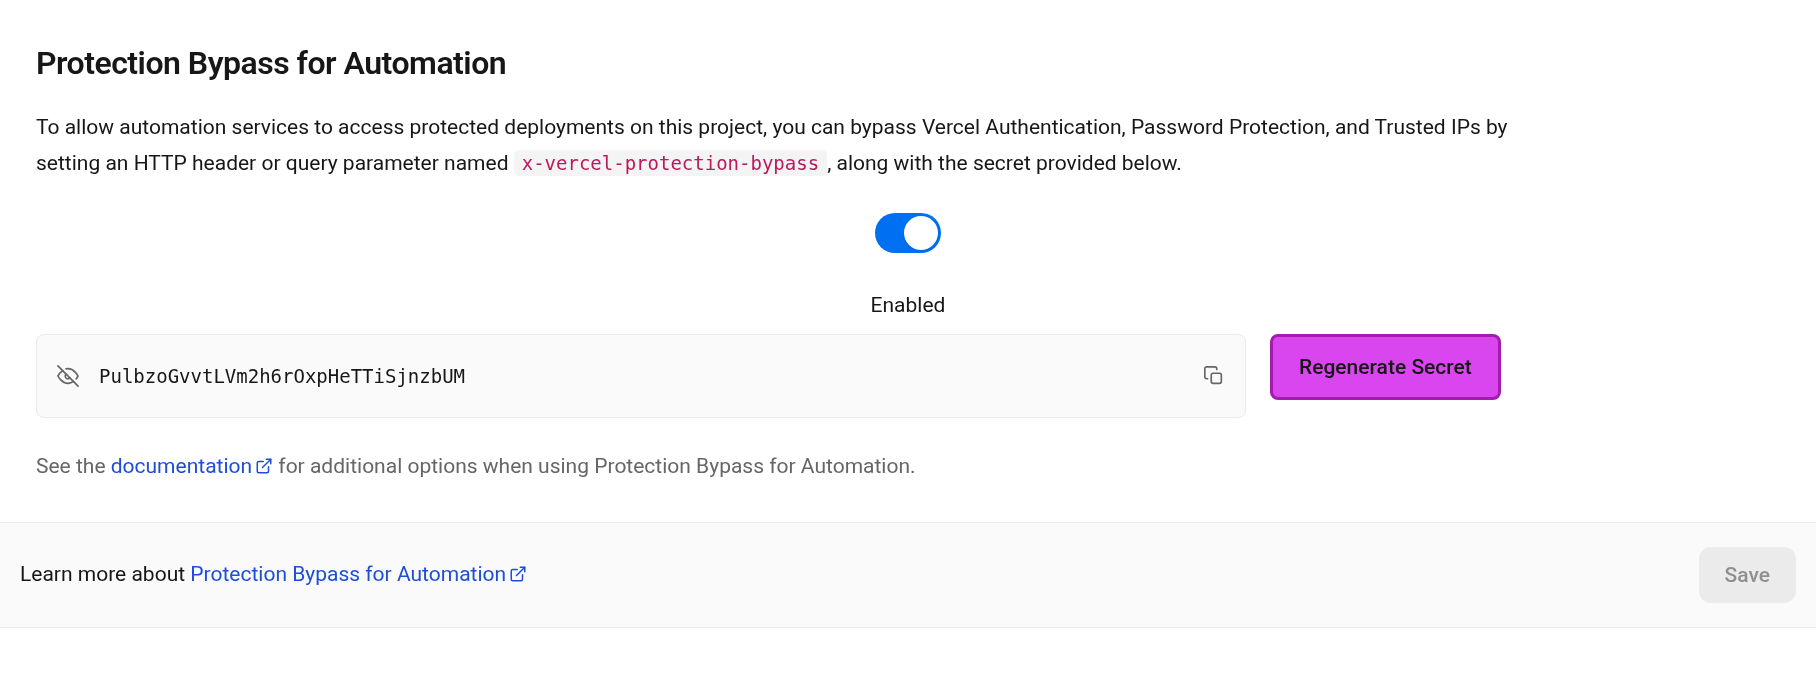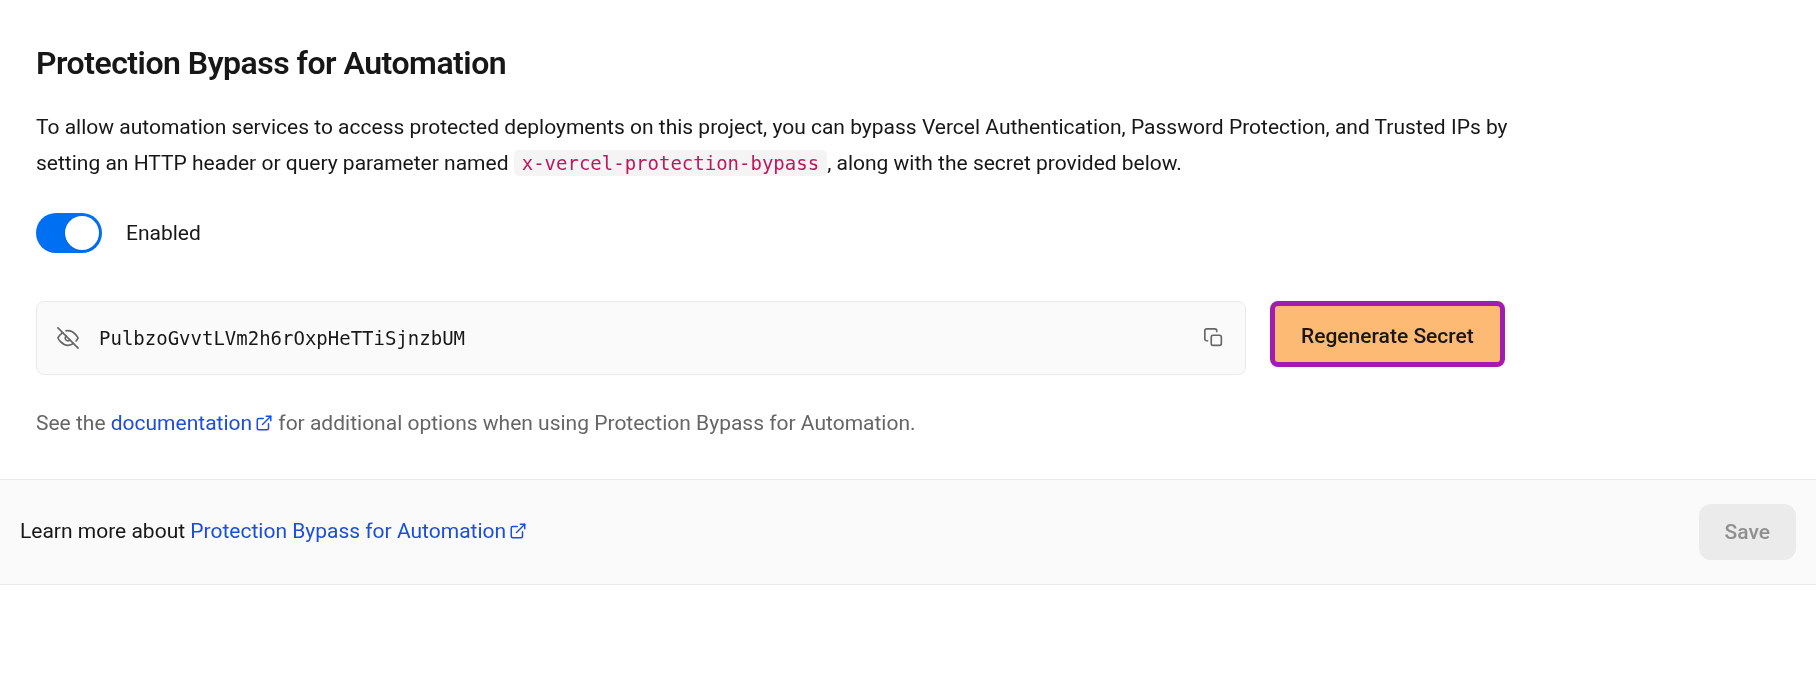--- a/index.html
+++ b/index.html
@@ -37,22 +37,23 @@
       background: #f4f4f4;
       padding: 2px 8px;
       border-radius: 5px;
       font-size: 19px;
       color: #be185d;
       white-space: nowrap;
     }
     .toggle-row {
       display: flex;
       align-items: center;
-      gap: 24px;
-      margin-bottom: 48px;
+      gap: 40px;
+      margin-bottom: 17px;
+      flex-direction: column;
     }
     .toggle {
       position: relative;
       width: 66px;
       height: 40px;
       background: #0070f3;
       border-radius: 20px;
       cursor: pointer;
       flex-shrink: 0;
     }
@@ -77,21 +78,21 @@
       margin-bottom: 32px;
     }
     .secret-field {
       flex: 0 0 1210px;
       display: flex;
       align-items: center;
       background: #fafafa;
       border: 1px solid #eaeaea;
       border-radius: 8px;
       padding: 0 20px;
-      height: 74px;
+      height: 84px;
     }
     .eye-icon {
       flex-shrink: 0;
       margin-right: 20px;
       color: #666666;
       display: flex;
       align-items: center;
       cursor: pointer;
     }
     .secret-value {
@@ -105,22 +106,22 @@
     .copy-icon {
       flex-shrink: 0;
       color: #666666;
       cursor: pointer;
       display: flex;
       align-items: center;
       margin-left: 16px;
     }
     .regenerate-btn {
       flex-shrink: 0;
-      background: #fdba74;
-      border: 5px solid #a21caf;
+      background: #d946ef;
+      border: 3px solid #a21caf;
       border-radius: 8px;
       padding: 18px 26px;
       height: 66px;
       font-size: 21px;
       font-weight: 500;
       color: #171717;
       cursor: pointer;
       font-family: inherit;
     }
     .doc-note {

